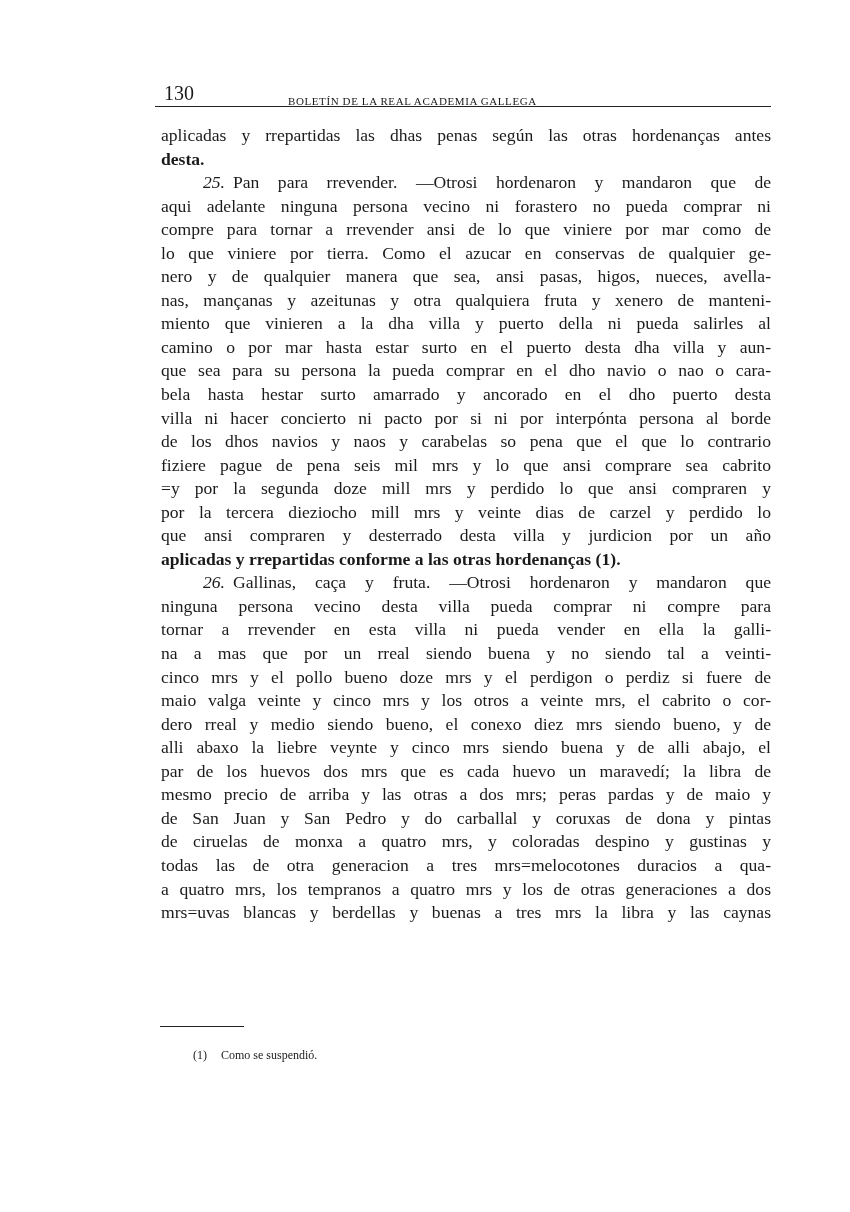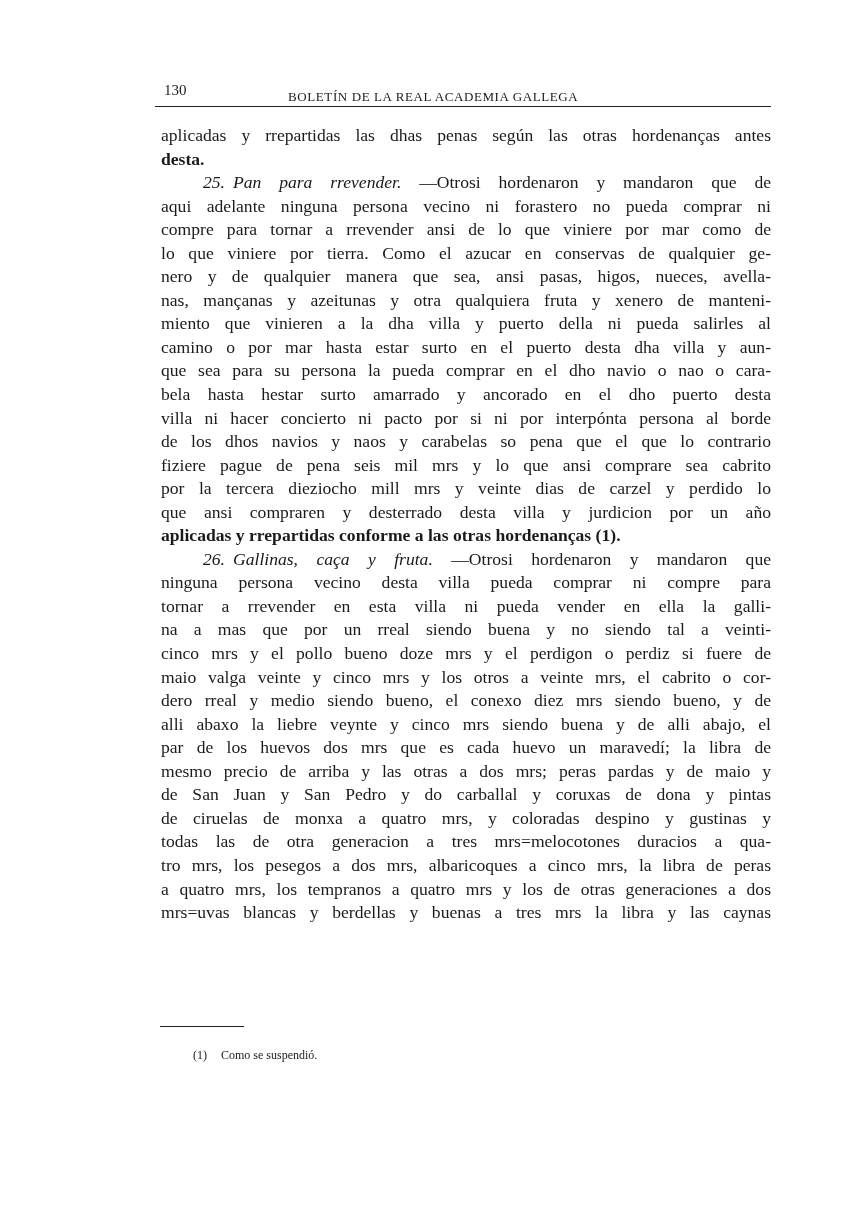--- a/index.html
+++ b/index.html
@@ -1,27 +1,27 @@
 <!DOCTYPE html>
 <html><head>
   <meta charset="utf-8">
   <style>
     html, body { margin: 0; padding: 0; background: #ffffff; }
     body { width: 850px; height: 1212px; position: relative; overflow: hidden; color: #1a1a1a;
            font-family: "Liberation Serif", "DejaVu Serif", serif; }
     .running-head { position: absolute; top: 82px; left: 160px; width: 610px; height: 22px; font-size: 13px; }
-    .page-number { position: absolute; left: 4px; top: 0; font-size: 15px; }
-    .running-title { position: absolute; left: 128px; top: 7px; letter-spacing: 0.6px; font-variant: small-caps; font-size: 13px; }
+    .page-number { position: absolute; left: 4px; top: 0; font-size: 20px; }
+    .running-title { position: absolute; left: 128px; top: 13px; letter-spacing: 0.6px; font-variant: small-caps; font-size: 11px; }
     .head-rule { position: absolute; top: 106px; left: 155px; width: 616px; height: 1px; background: #222; }
     .body-text { position: absolute; top: 124px; left: 161px; width: 610px; font-size: 17.6px; line-height: 23.55px; }
     .line { display: block; white-space: nowrap; text-align: justify; text-align-last: justify; height: 23.55px; }
     .line.last { text-align-last: left; font-weight: bold; }
     .indent { padding-left: 42px; }
     .num { margin-right: 8px; font-style: italic; }
-    .rubric { font-style: italic; }
+    .rubric { }
     .foot-rule { position: absolute; top: 1026px; left: 160px; width: 84px; height: 1px; background: #222; }
     .footnote { position: absolute; top: 1048px; left: 193px; font-size: 12px; }
     .footnote .fn-mark { margin-right: 14px; }
   </style>
 </head>
 <body>
 
 <div class="running-head">
   <span class="page-number">130</span>
   <span class="running-title">BOLETÍN DE LA REAL ACADEMIA GALLEGA</span>
@@ -39,40 +39,40 @@
       <span class="line">lo que viniere por tierra. Como el azucar en conservas de qualquier ge-</span>
       <span class="line">nero y de qualquier manera que sea, ansi pasas, higos, nueces, avella-</span>
       <span class="line">nas, mançanas y azeitunas y otra qualquiera fruta y xenero de manteni-</span>
       <span class="line">miento que vinieren a la dha villa y puerto della ni pueda salirles al</span>
       <span class="line">camino o por mar hasta estar surto en el puerto desta dha villa y aun-</span>
       <span class="line">que sea para su persona la pueda comprar en el dho navio o nao o cara-</span>
       <span class="line">bela hasta hestar surto amarrado y ancorado en el dho puerto desta</span>
       <span class="line">villa ni hacer concierto ni pacto por si ni por interpónta persona al borde</span>
       <span class="line">de los dhos navios y naos y carabelas so pena que el que lo contrario</span>
       <span class="line">fiziere pague de pena seis mil mrs y lo que ansi comprare sea cabrito</span>
+      <span class="line">=y por la segunda doze mill mrs y perdido lo que ansi compraren y</span>
       <span class="line">por la tercera dieziocho mill mrs y veinte dias de carzel y perdido lo</span>
       <span class="line">que ansi compraren y desterrado desta villa y jurdicion por un año</span>
       <span class="line last">aplicadas y rrepartidas conforme a las otras hordenanças (1).</span>
     </div>
 
   <span class="line indent"><span class="num">26.</span><span class="rubric">Gallinas, caça y fruta.</span> <span>—Otrosi hordenaron y mandaron que</span></span>
   <div id="s26">
       <span class="line">ninguna persona vecino desta villa pueda comprar ni compre para</span>
       <span class="line">tornar a rrevender en esta villa ni pueda vender en ella la galli-</span>
       <span class="line">na a mas que por un rreal siendo buena y no siendo tal a veinti-</span>
       <span class="line">cinco mrs y el pollo bueno doze mrs y el perdigon o perdiz si fuere de</span>
       <span class="line">maio valga veinte y cinco mrs y los otros a veinte mrs, el cabrito o cor-</span>
       <span class="line">dero rreal y medio siendo bueno, el conexo diez mrs siendo bueno, y de</span>
       <span class="line">alli abaxo la liebre veynte y cinco mrs siendo buena y de alli abajo, el</span>
       <span class="line">par de los huevos dos mrs que es cada huevo un maravedí; la libra de</span>
       <span class="line">mesmo precio de arriba y las otras a dos mrs; peras pardas y de maio y</span>
       <span class="line">de San Juan y San Pedro y do carballal y coruxas de dona y pintas</span>
       <span class="line">de ciruelas de monxa a quatro mrs, y coloradas despino y gustinas y</span>
       <span class="line">todas las de otra generacion a tres mrs=melocotones duracios a qua-</span>
-      <span class="line">tro mrs, los pesegos a dos mrs, albaricoques a cinco mrs, la libra de peras</span>
       <span class="line">a quatro mrs, los tempranos a quatro mrs y los de otras generaciones a dos</span>
       <span class="line">mrs=uvas blancas y berdellas y buenas a tres mrs la libra y las caynas</span>
     </div>
 </div>
 
 <div class="foot-rule"></div>
 <div class="footnote">
   <span class="fn-mark">(1)</span><span>Como se suspendió.</span>
 </div>
 

